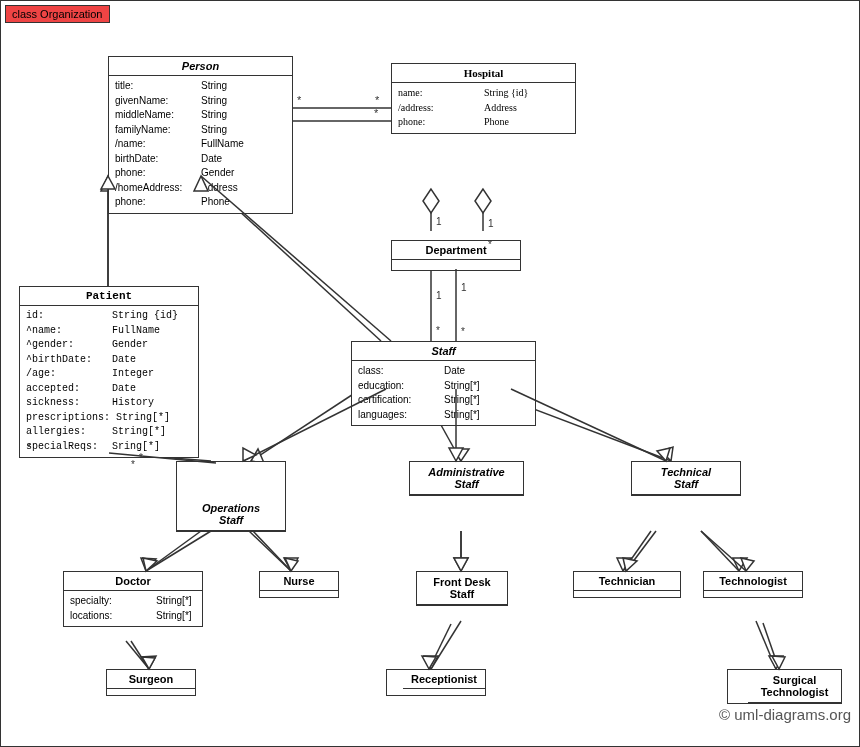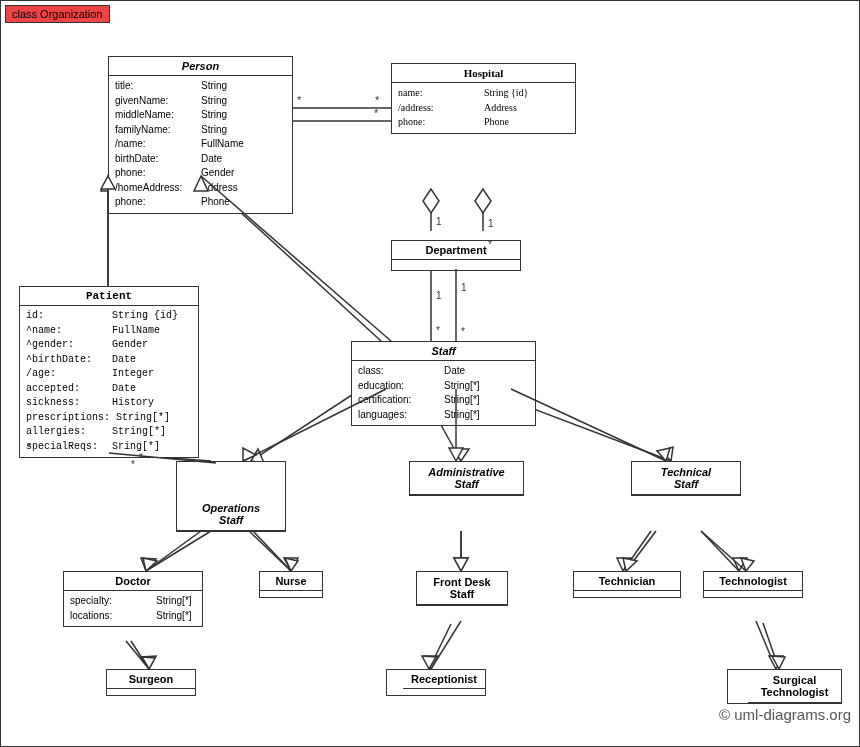--- a/index.html
+++ b/index.html
@@ -295,21 +295,21 @@
           <span class="attr-name">specialty:</span>
           <span>String[*]</span>
         </div>
       <div class="attr-row">
           <span class="attr-name">locations:</span>
           <span>String[*]</span>
         </div>
     </div>
   </div>
 
-  <div class="class-box" style="left:258px; top:570px; width:64px;">
+  <div class="class-box" style="left:258px; top:570px; width:80px;">
     <div class="class-header">Nurse</div>
     <div class="class-body" style="height:6px;"></div>
   </div>
 
   <div class="class-box" style="left:415px; top:570px; width:92px; text-align:center;">
     <div class="class-header" style="padding:4px;">Front Desk<br>Staff</div>
   </div>
 
   <div class="class-box" style="left:572px; top:570px; width:108px;">
     <div class="class-header">Technician</div>

